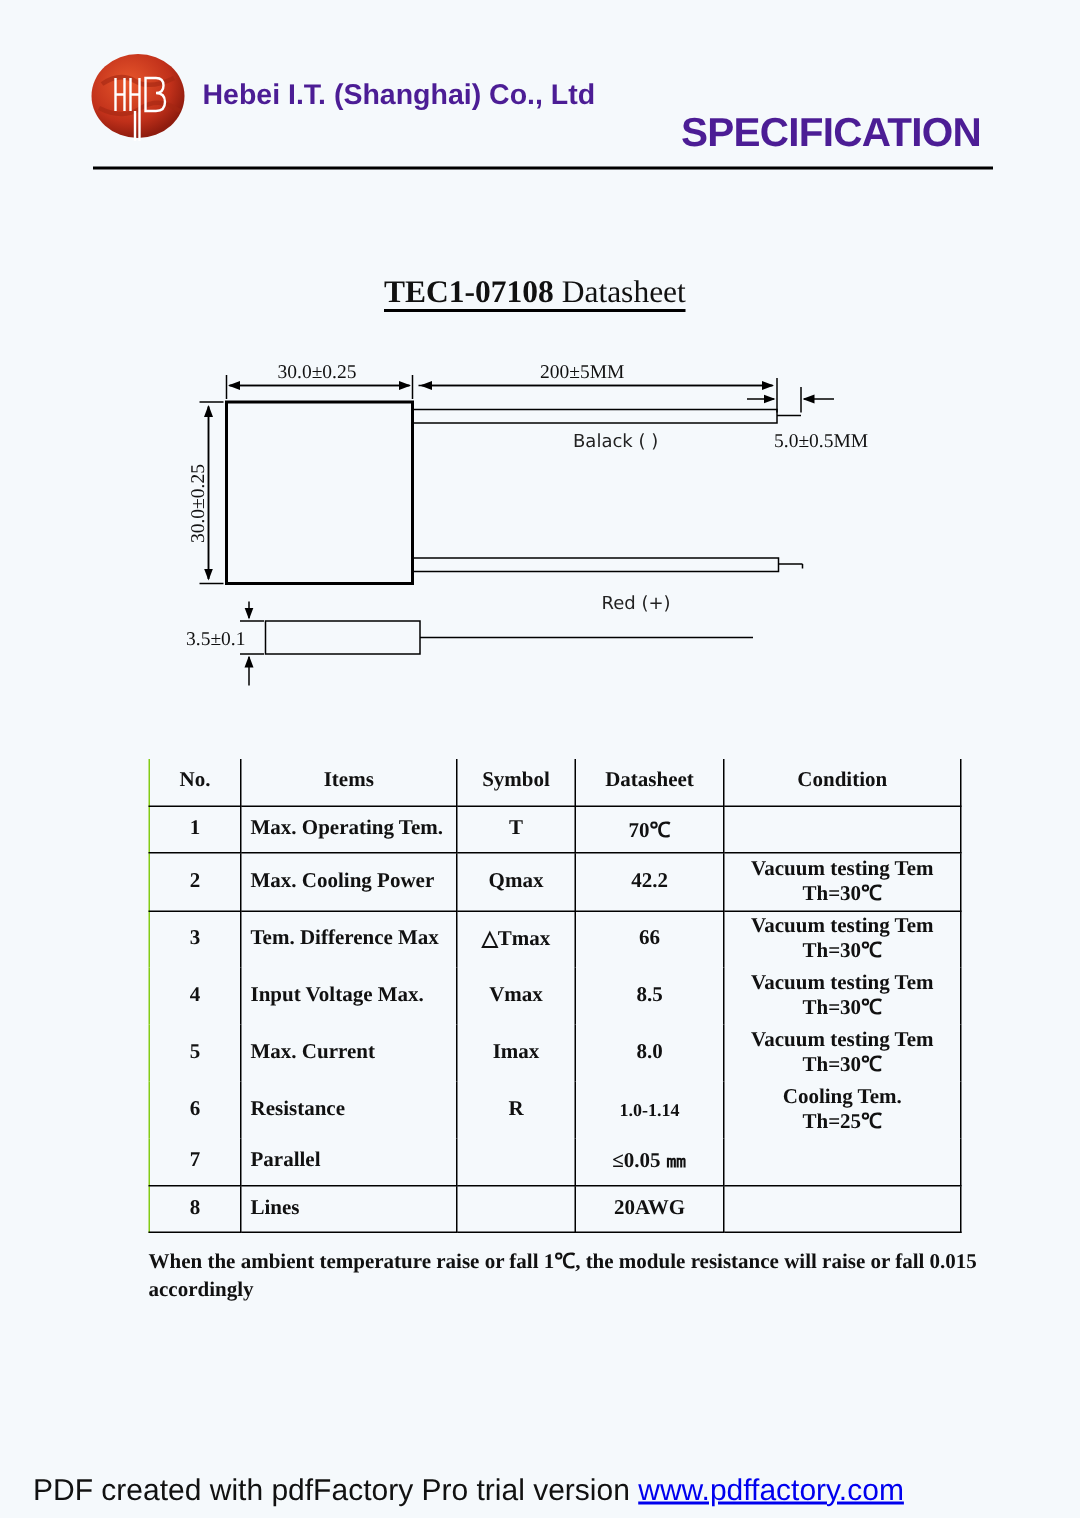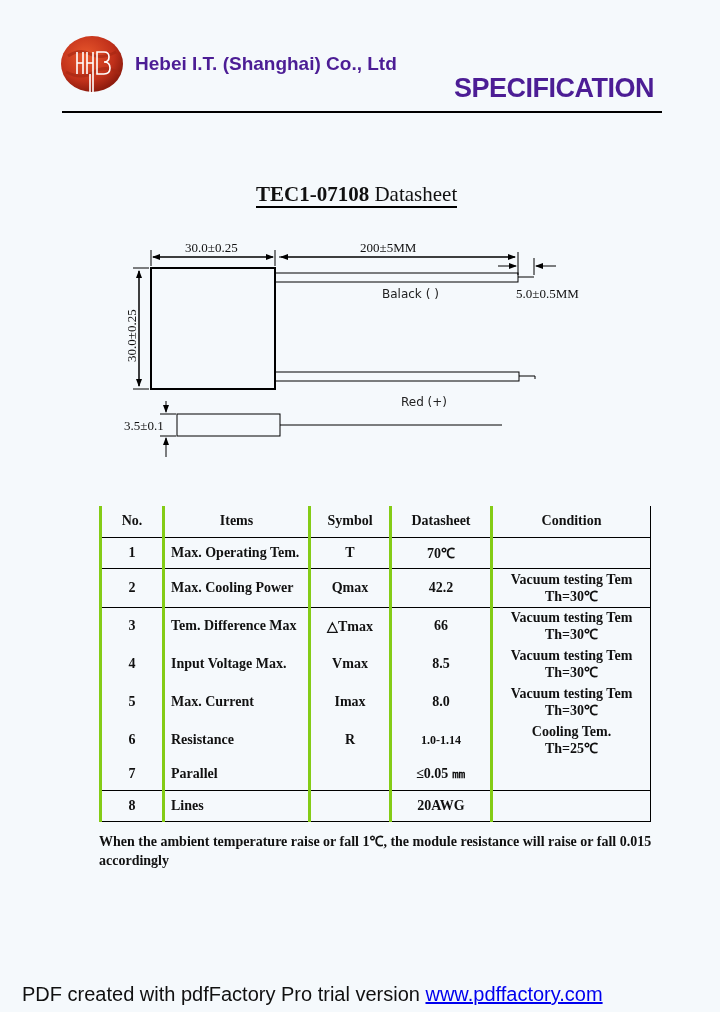--- a/index.html
+++ b/index.html
@@ -8,21 +8,21 @@
   .logo { left:60px; top:34px; width:64px; height:64px; }
   .company { left:135px; top:53px; font-family:"Liberation Sans", sans-serif; font-weight:bold; font-size:19px; color:#4c1d95; white-space:nowrap; }
   .spec { left:454px; top:73px; font-family:"Liberation Sans", sans-serif; font-weight:bold; font-size:27px; letter-spacing:-0.5px; color:#4c1d95; white-space:nowrap; }
   .rule { left:62px; top:111px; width:600px; height:2px; background:#000; }
   .title { left:256px; top:145px; font-size:21px; white-space:nowrap; border-bottom:2px solid #000; line-height:24px;margin-top:37px; }
   .title b { font-weight:bold; }
   .drawing { left:0; top:0; width:720px; height:480px; }
   .dim { font-family:"Liberation Serif", serif; font-size:13px; fill:#111; }
   .lbl { font-family:"DejaVu Sans", sans-serif; font-size:12px; fill:#222; }
   table.spec-table { position:absolute; left:99px; top:506px; border-collapse:collapse; font-family:"Liberation Serif", serif; font-weight:bold; font-size:14px; }
-  table.spec-table td { border-left:3px solid #84cc16; border-right:1px solid #000; padding:0; text-align:center; vertical-align:middle; }
+  table.spec-table td { border-left:1px solid #84cc16; border-right:1px solid #000; padding:0; text-align:center; vertical-align:middle; }
   table.spec-table tr.hline td { border-bottom:1px solid #000; }
   td.items { text-align:left !important; padding-left:6px !important; }
   .c-no{width:60px;} .c-items{width:143px;} .c-sym{width:78px;} .c-par{width:98px;} .c-cond{width:157px;}
   .cond2 { line-height:17px; }
   .note { left:99px; top:832px; width:560px; font-family:"Liberation Serif", serif; font-weight:bold; font-size:14px; line-height:19px; }
   .footer { left:22px; top:983px; font-family:"Liberation Sans", sans-serif; font-size:20px; color:#111; white-space:nowrap; }
   .footer a { color:#0000ee; text-decoration:underline; }
 </style>
 </head>
 <body>

